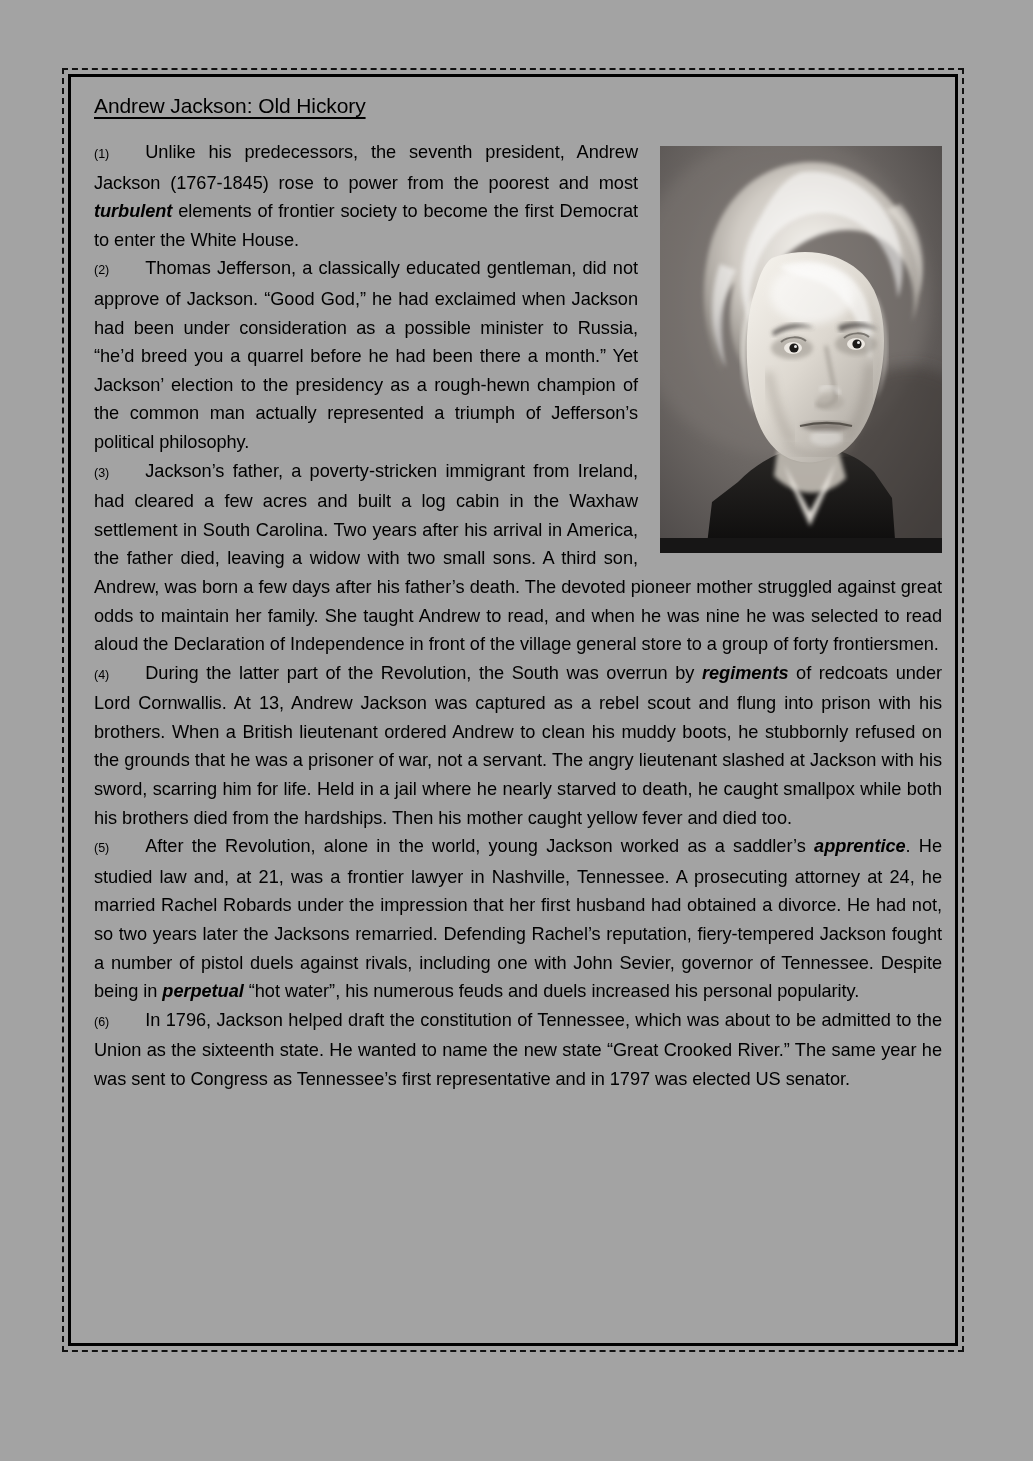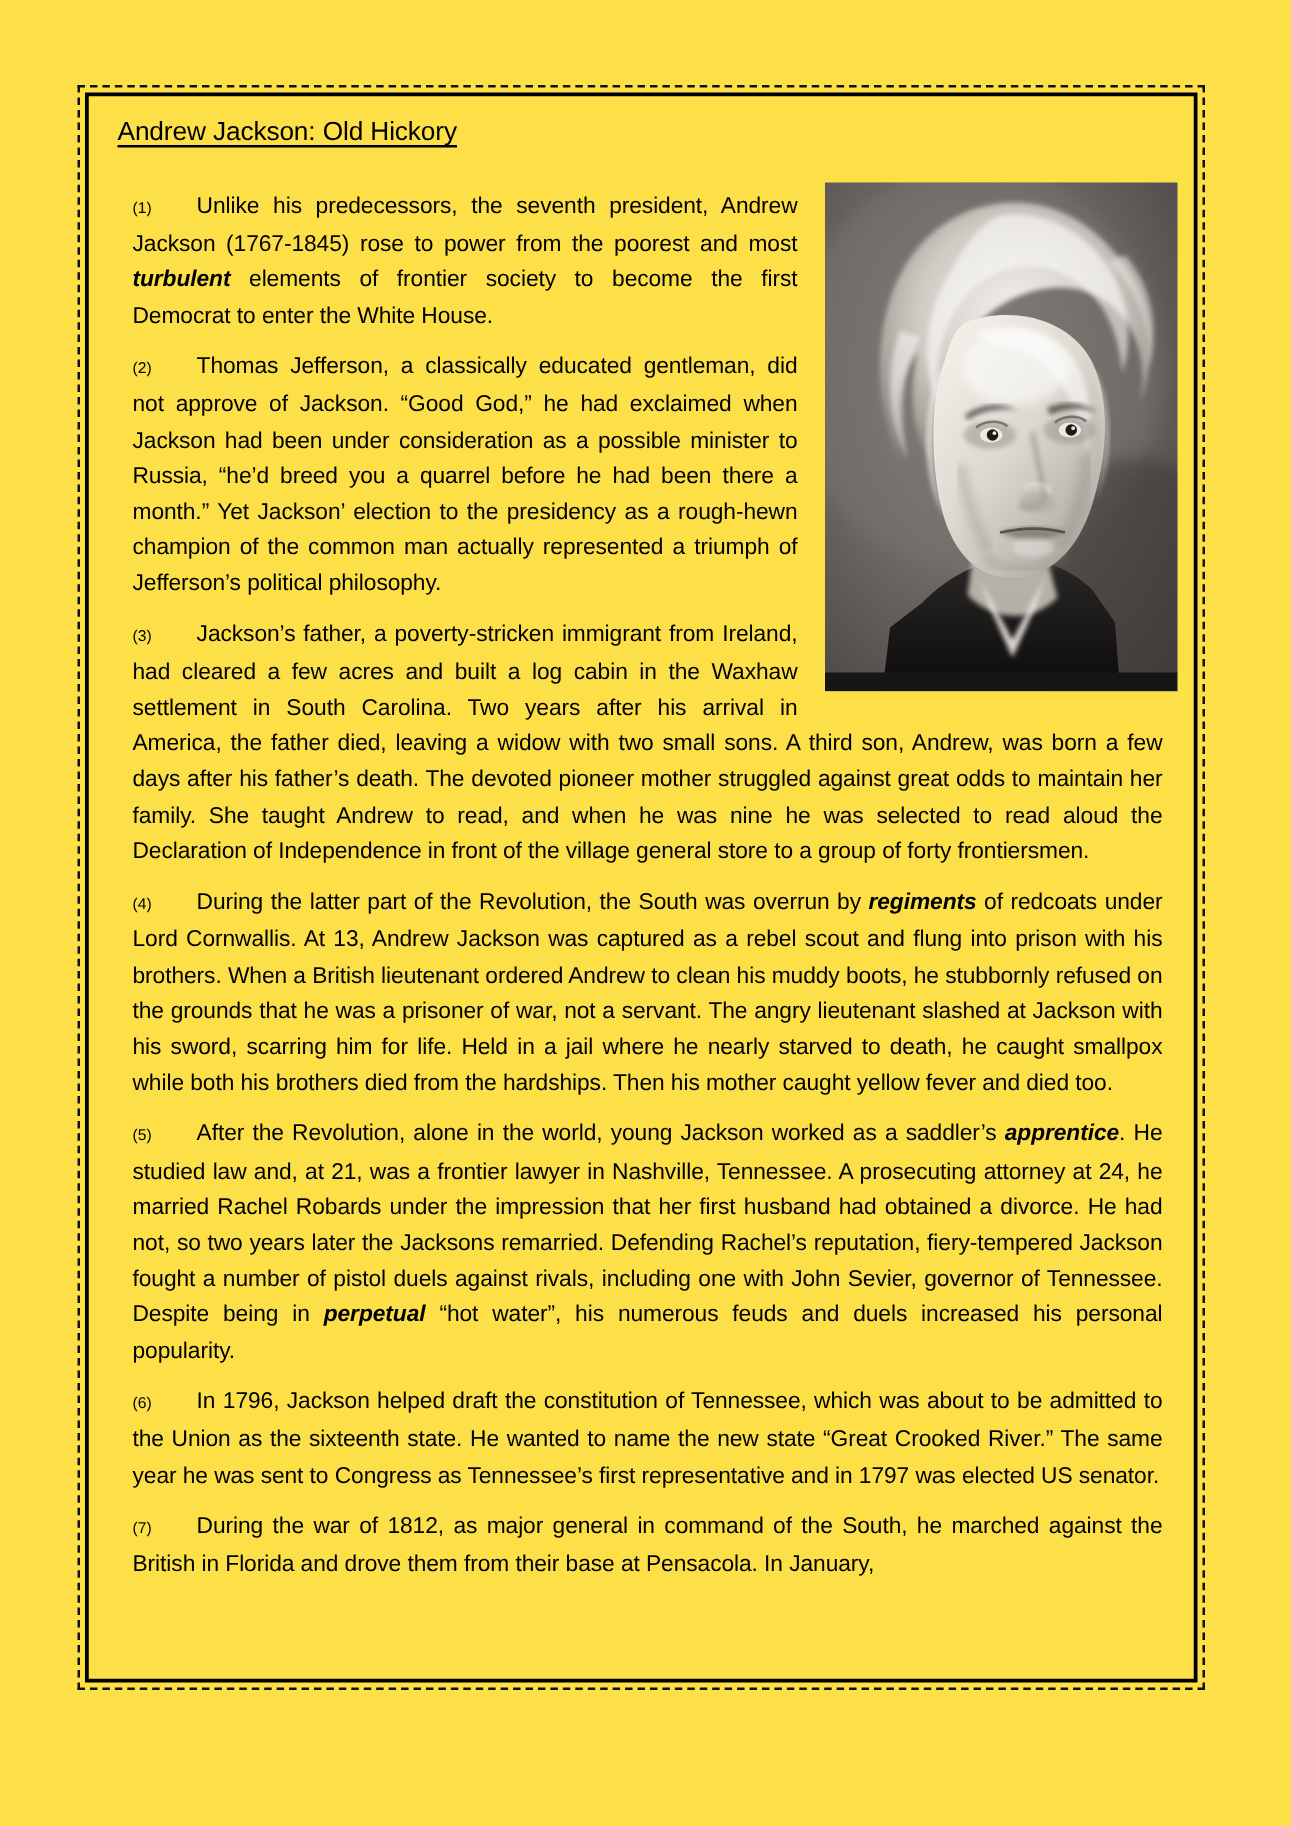--- a/index.html
+++ b/index.html
@@ -14,21 +14,21 @@
     color: #000000;
     overflow: hidden;
   }
 
   
   .worksheet-page {
     position: absolute;
     left: 0; top: 0;
     width: 1033px;
     height: 1461px;
-    background: #fde047;
+    background: #a3a3a3;
   }
 
   
   .frame-dashed {
     position: absolute;
     left: 62px;
     top: 68px;
     width: 902px;
     height: 1284px;
     border: 2px dashed #111111;
@@ -110,21 +110,21 @@
 
   
   .body-text {
     font-size: 18.2px;
     line-height: 28.6px;
     text-align: justify;
     text-justify: inter-word;
     letter-spacing: -0.05px;
   }
   .para {
-    margin: 12px;
+    margin: 0;
     text-align: justify;
   }
   .pnum {
     font-size: 12.5px;
     letter-spacing: 0;
   }
   .pgap {
     display: inline-block;
     width: 36px;
   }
@@ -261,19 +261,16 @@
       </p>
 
       <p class="para">
         <span class="pnum">(5)</span><span class="pgap"></span><span>After the Revolution, alone in the world, young Jackson worked as a saddler’s </span><span class="kw">apprentice</span><span>. He studied law and, at 21, was a frontier lawyer in Nashville, Tennessee. A prosecuting attorney at 24, he married Rachel Robards under the impression that her first husband had obtained a divorce. He had not, so two years later the Jacksons remarried. Defending Rachel’s reputation, fiery-tempered Jackson fought a number of pistol duels against rivals, including one with John Sevier, governor of Tennessee. Despite being in </span><span class="kw">perpetual</span><span> “hot water”, his numerous feuds and duels increased his personal popularity.</span>
       </p>
 
       <p class="para">
         <span class="pnum">(6)</span><span class="pgap"></span><span>In 1796, Jackson helped draft the constitution of Tennessee, which was about to be admitted to the Union as the sixteenth state. He wanted to name the new state “Great Crooked River.” The same year he was sent to Congress as Tennessee’s first representative and in 1797 was elected US senator.</span>
       </p>
 
-      <p class="para">
-        <span class="pnum">(7)</span><span class="pgap"></span><span>During the war of 1812, as major general in command of the South, he marched against the British in Florida and drove them from their base at Pensacola. In January,</span>
-      </p>
 
     </div>
   </div>
 </div>
 
 </body></html>

